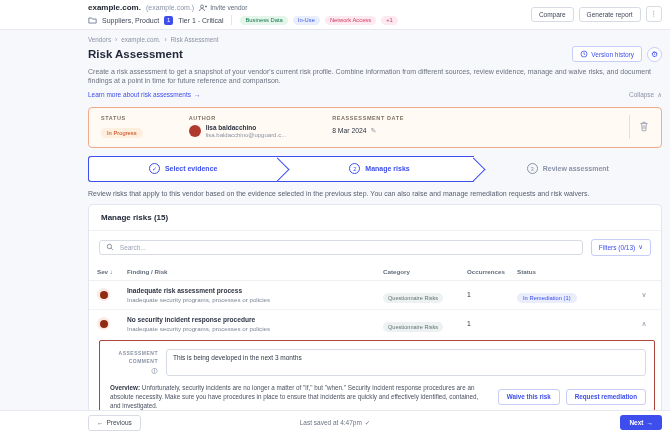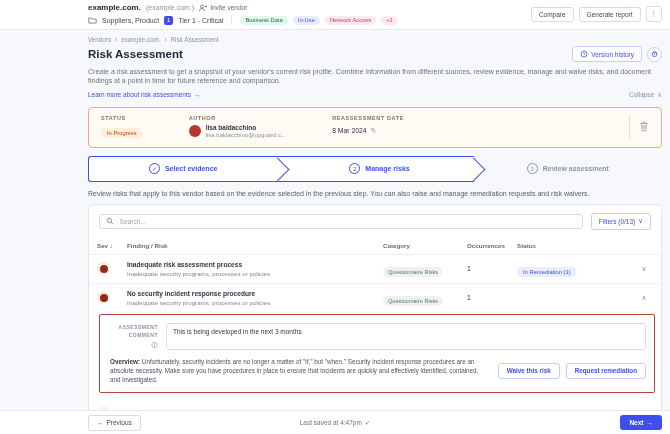--- a/index.html
+++ b/index.html
@@ -247,20 +247,21 @@
     </div>
     <div class="step step-3">
       <span class="step-ico">3</span>
       <span class="step-label">Review assessment</span>
     </div>
   </div>
 
   <div class="intro">Review risks that apply to this vendor based on the evidence selected in the previous step. You can also raise and manage remediation requests and risk waivers.</div>
 
   <div class="risk-card">
+    <div class="rc-header">Manage risks (15)</div>
 
     <div class="rc-toolbar">
       <div class="search">
         <svg width="8" height="8" viewBox="0 0 16 16">
           <circle cx="7" cy="7" r="4.5" fill="none" stroke="#6b7280" stroke-width="1.6"></circle>
           <path d="M10.5 10.5L14 14" stroke="#6b7280" stroke-width="1.6"></path>
         </svg>
         <input type="text" placeholder="Search..." style="">
       </div>
       <button class="filters-btn">

